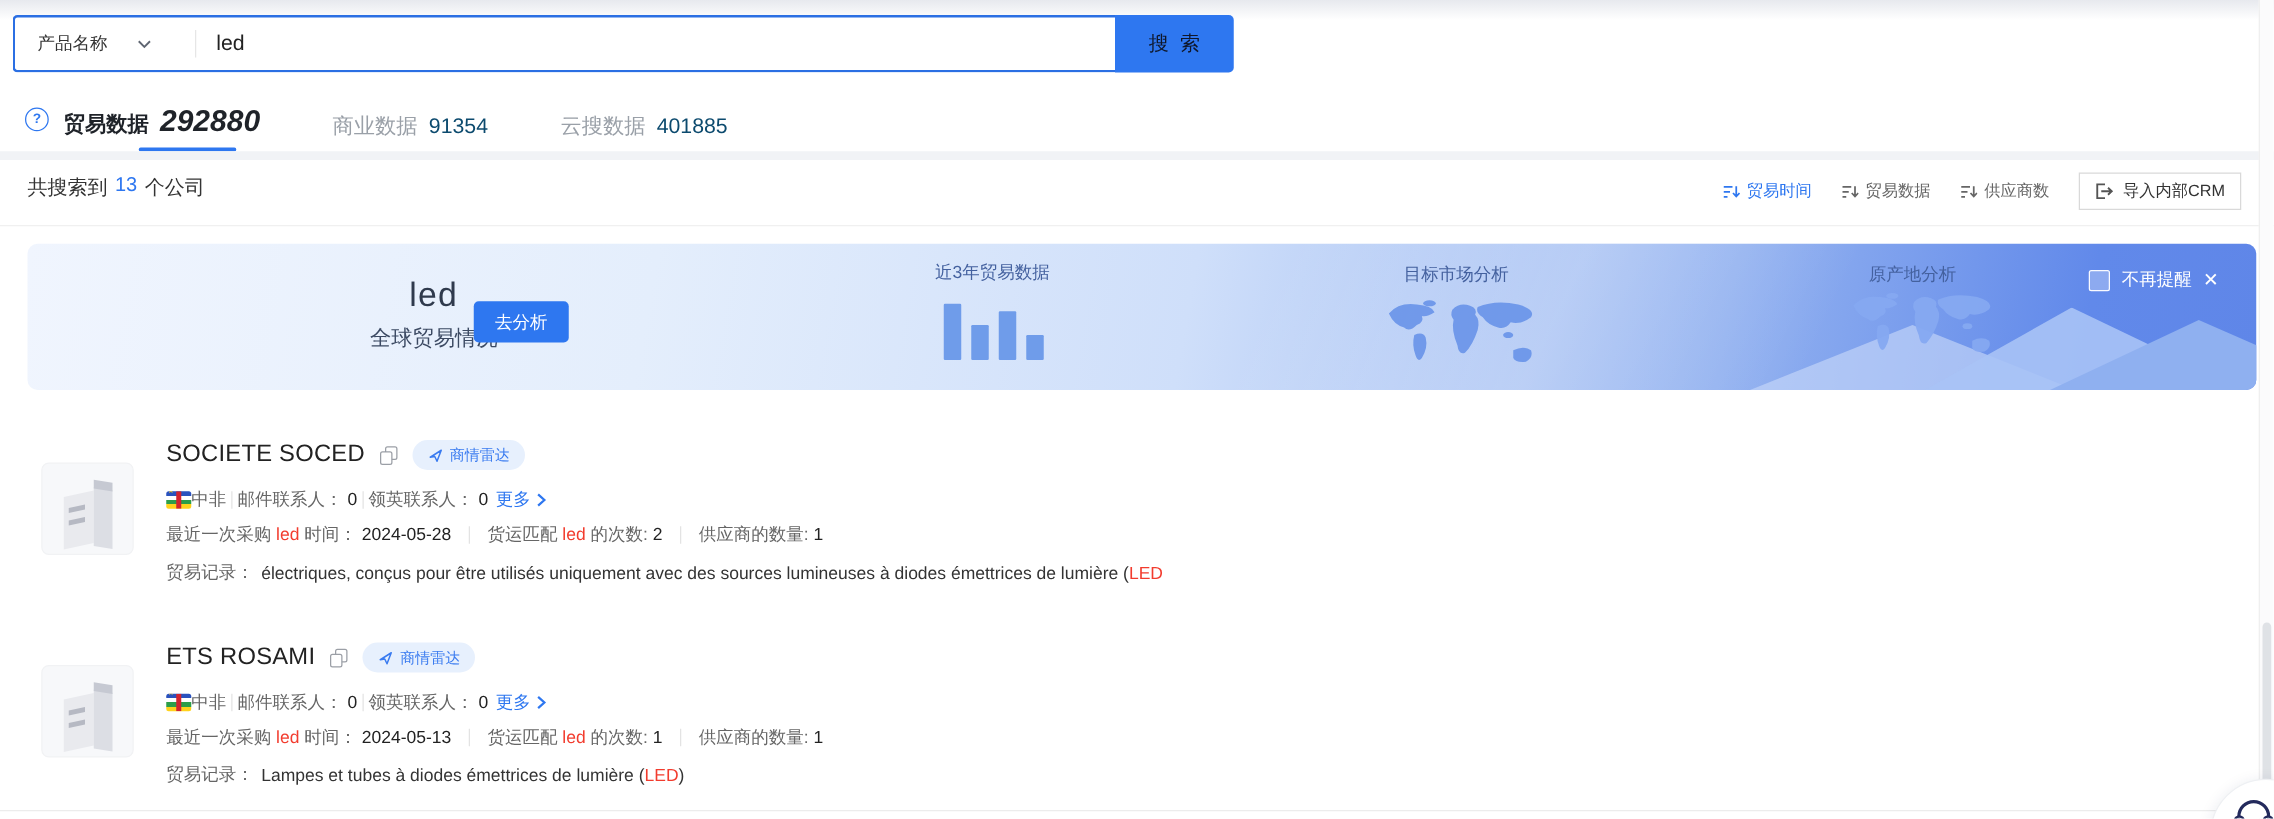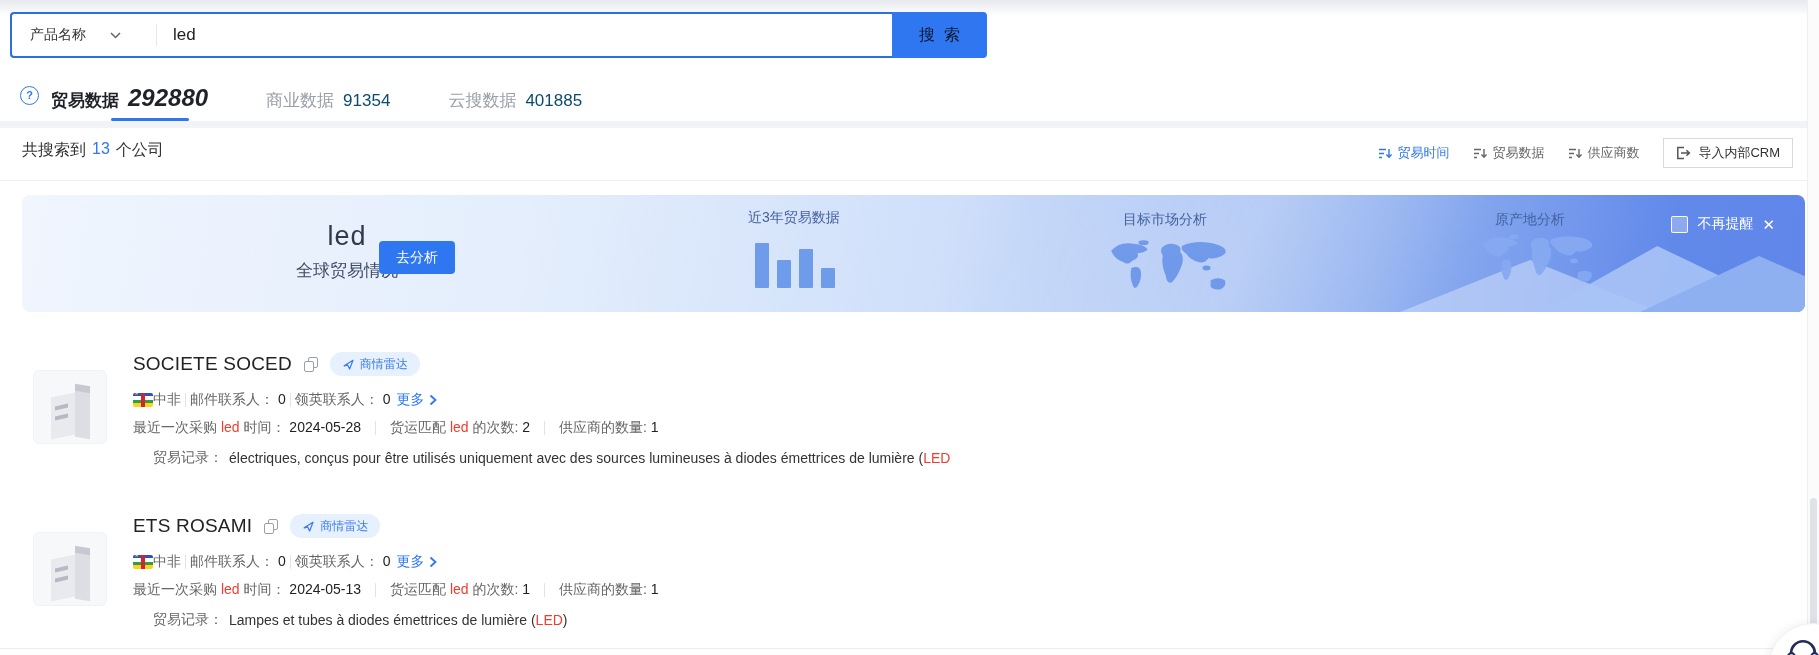--- a/index.html
+++ b/index.html
@@ -91,21 +91,21 @@
   .r-meta b{color:#222;font-weight:normal;margin-left:4px;}
   .flag{width:20px;height:14px;position:relative;border-radius:2px;overflow:hidden;flex:0 0 20px;
        background:linear-gradient(#2a52be 0 25%,#ffffff 25% 50%,#2d9e49 50% 75%,#ffd21c 75% 100%);}
   .flag .band{position:absolute;left:8px;top:0;width:4px;height:100%;background:#d2242f;}
   .flag .star{position:absolute;left:1px;top:-4.5px;font-size:6px;color:#ffd21c;}
   .msep{width:1px;height:14px;background:#e3e3e3;margin:0 4px;}
   .more{display:flex;align-items:center;gap:4px;color:#2e77f0;cursor:pointer;margin-left:6px;}
   .r-trade{top:67px;gap:10px;font-size:14px;color:#666;}
   .kw{color:#f23c2e;}
   .val{color:#222;}
-  .r-record{top:97px;gap:6px;font-size:14px;color:#666;white-space:nowrap;margin-left:20px;}
+  .r-record{top:97px;gap:6px;font-size:14px;color:#666;white-space:nowrap;}
   .rec-text{color:#333;}
   .bottom-div{position:absolute;left:0;top:648px;width:100%;height:1px;background:#ececec;}
   
   .scroll-strip{position:absolute;right:0;top:0;width:11px;height:655px;background:#fbfbfc;border-left:1px solid #efefef;}
   .scroll-thumb{position:absolute;right:2px;top:498px;width:7px;height:150px;border-radius:4px;background:#dfe2e6;}
   .chat-btn{position:absolute;left:1768px;top:623px;width:88px;height:88px;border-radius:50%;background:#fff;
        border:1px solid #eef0f3;box-shadow:0 2px 12px rgba(30,40,90,.10);cursor:pointer;}
   .chat-btn svg{position:absolute;left:17px;top:13px;}
 </style>
 </head>

